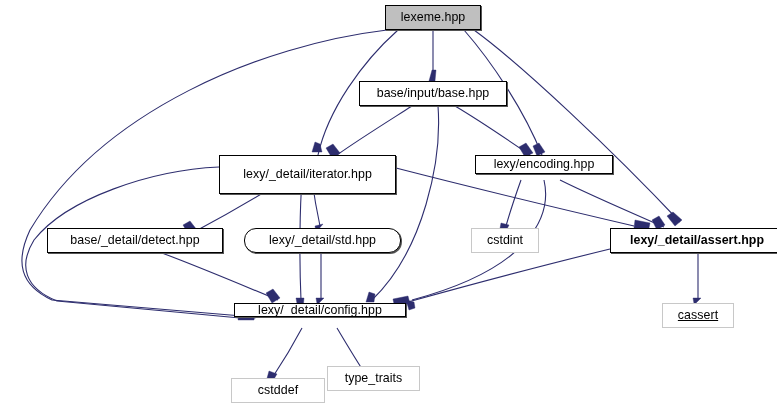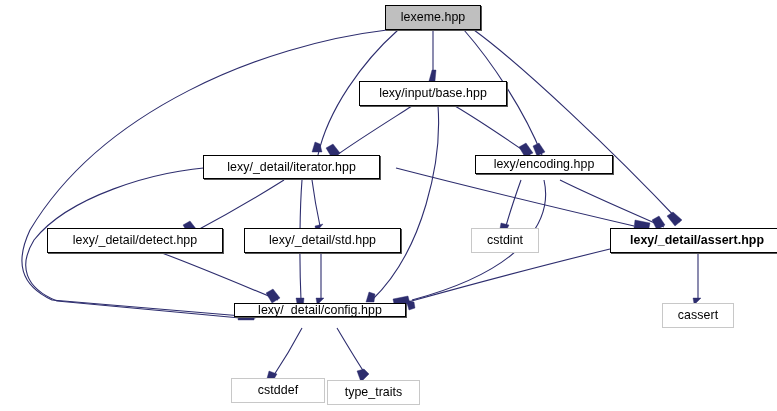--- a/index.html
+++ b/index.html
@@ -112,47 +112,47 @@
         <path d="M 325,328 C 334,343 344,360 354,375" class="edge-path"></path>
         <polygon points="357,374 349,382 345,371 352,369" class="edge-arrow"></polygon>
       </g>
   </svg>
 
   <div id="nodes-layer">
       <div class="node-box node-current" style="left: 373px; top: 5px; width: 96px; height: 25px;">
         <span>lexeme.hpp</span>
       </div>
       <div class="node-box node-local" style="left: 347px; top: 81px; width: 148px; height: 25px;">
-        <span>lexy/input/base.hpp</span>
+        <span>base/input/base.hpp</span>
       </div>
-      <div class="node-box node-local" style="left: 191px; top: 155px; width: 177px; height: 24px;">
+      <div class="node-box node-local" style="left: 207px; top: 155px; width: 177px; height: 39px;">
         <span>lexy/_detail/iterator.hpp</span>
       </div>
       <div class="node-box node-local" style="left: 463px; top: 155px; width: 138px; height: 19px;">
         <span>lexy/encoding.hpp</span>
       </div>
       <div class="node-box node-local" style="left: 35px; top: 228px; width: 176px; height: 25px;">
-        <span>lexy/_detail/detect.hpp</span>
+        <span>base/_detail/detect.hpp</span>
       </div>
-      <div class="node-box node-local" style="left: 232px; top: 228px; width: 157px; height: 25px;">
+      <div class="node-box node-local" style="left: 232px; top: 228px; width: 157px; height: 25px; border-radius: 12px;">
         <span>lexy/_detail/std.hpp</span>
       </div>
       <div class="node-box node-system" style="left: 459px; top: 228px; width: 68px; height: 25px;">
         <span>cstdint</span>
       </div>
       <div class="node-box node-local" style="left: 598px; top: 228px; width: 174px; height: 25px; font-weight: bold;">
         <span>lexy/_detail/assert.hpp</span>
       </div>
       <div class="node-box node-local" style="left: 222px; top: 303px; width: 172px; height: 14px;">
         <span>lexy/_detail/config.hpp</span>
       </div>
-      <div class="node-box node-system" style="left: 650px; top: 303px; width: 72px; height: 25px;">
+      <div class="node-box node-system" style="left: 650px; top: 303px; width: 72px; height: 25px; text-decoration: underline;">
         <span>cassert</span>
       </div>
       <div class="node-box node-system" style="left: 219px; top: 378px; width: 94px; height: 25px;">
         <span>cstddef</span>
       </div>
-      <div class="node-box node-system" style="left: 315px; top: 380px; width: 93px; height: 25px;">
+      <div class="node-box node-system" style="left: 315px; top: 366px; width: 93px; height: 25px;">
         <span>type_traits</span>
       </div>
     </div>
 
 </div>
 
 </body></html>

